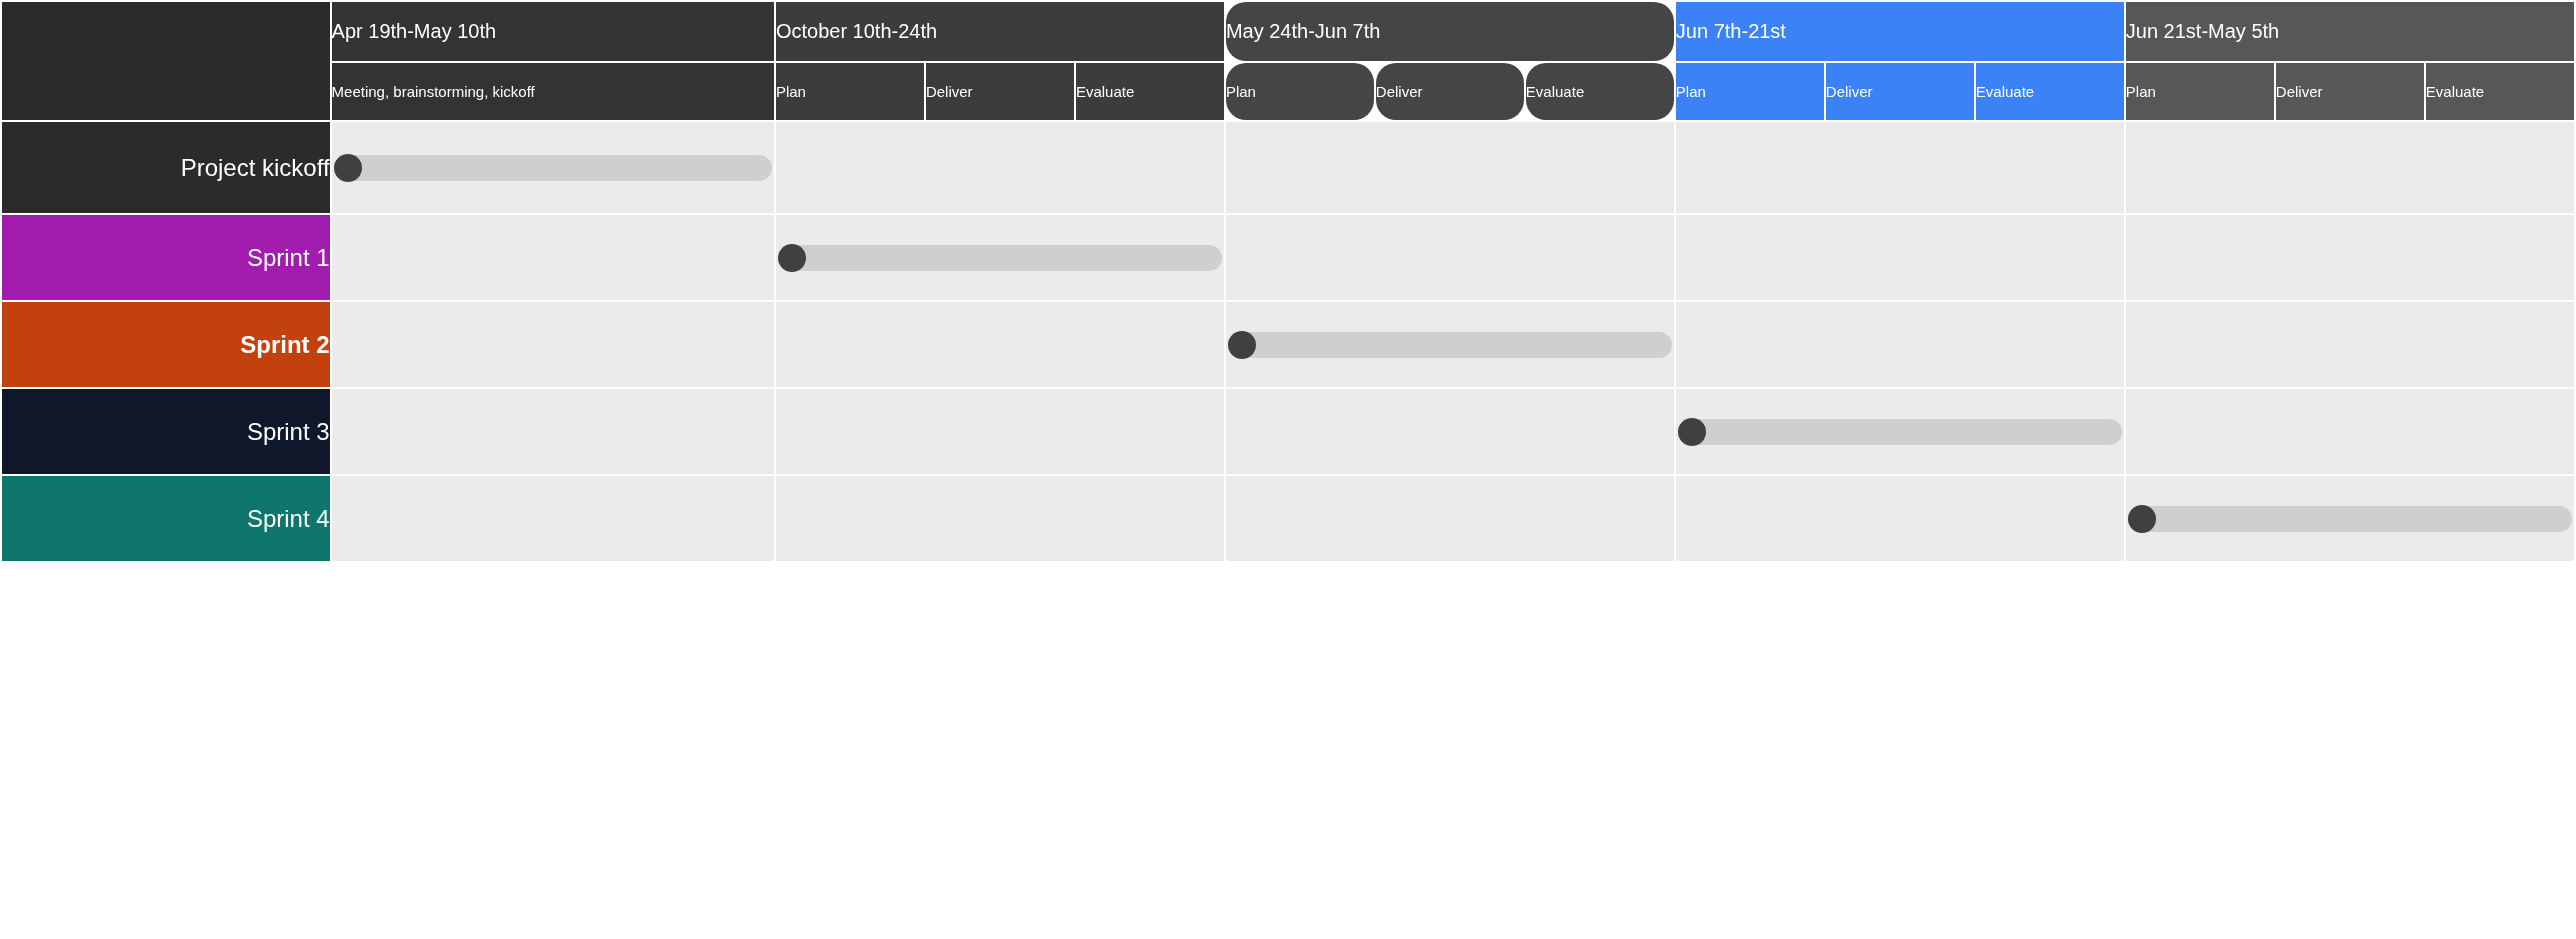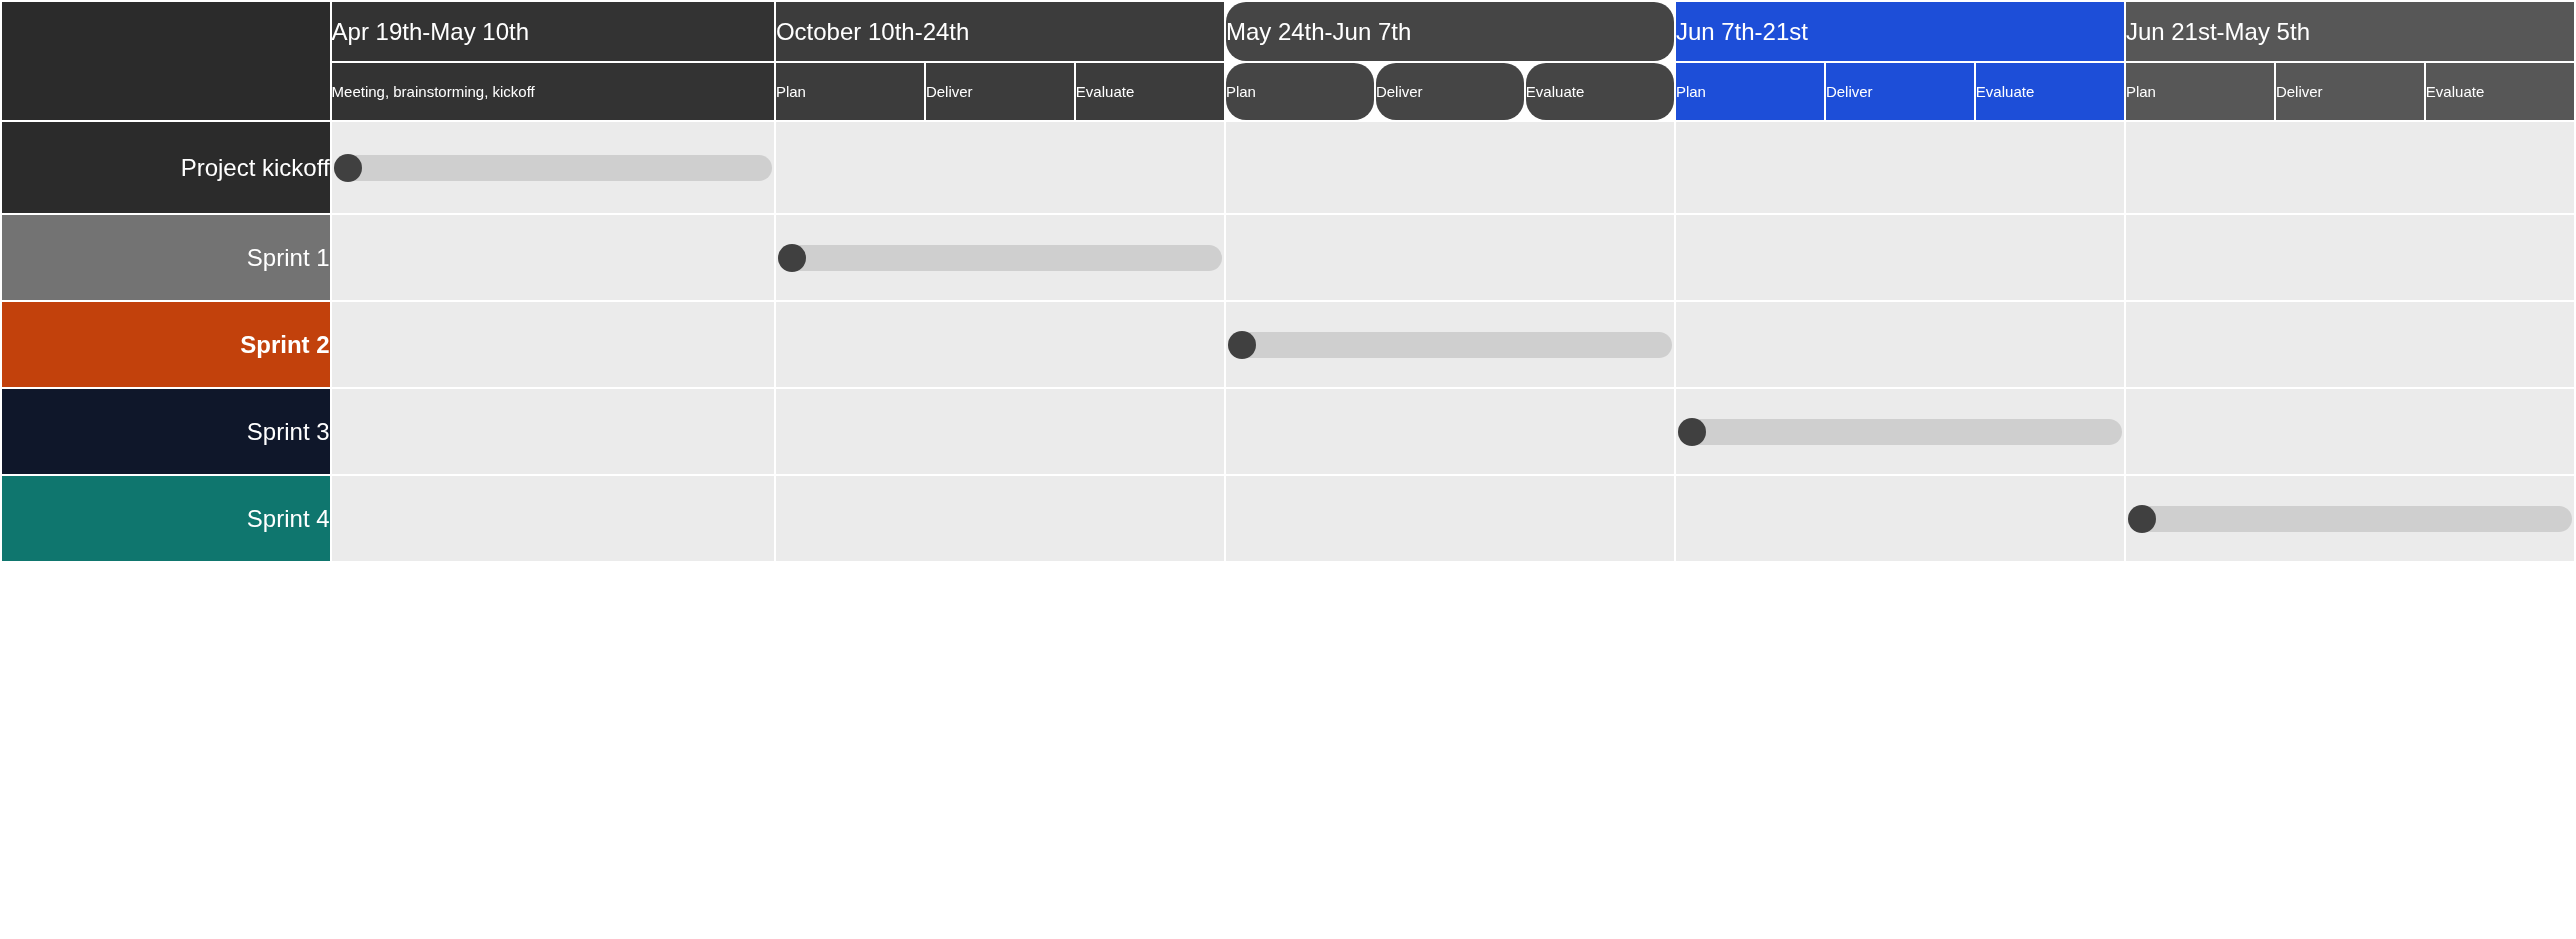--- a/index.html
+++ b/index.html
@@ -35,21 +35,21 @@
     text-align: right;
     padding: 0 24px;
     height: 85px;
     vertical-align: middle;
   }
   .row-head.first { background: #2b2b2b; height: 91px; }
 
   
   .period-head {
     color: #fff;
-    font-size: 24px;
+    font-size: 20px;
     font-weight: 400;
     text-align: left;
     padding: 14px 18px;
     height: 57px;
     vertical-align: middle;
   }
   
   .sub-head {
     color: #fff;
     font-size: 15px;
@@ -95,24 +95,24 @@
     border-radius: 13px;
     margin-left: -24px; 
     position: relative;
     z-index: 1;
   }
 
   
   .shade-0 { background: #333333; }
   .shade-1 { background: #3c3c3c; }
   .shade-2 { background: #454545; border-radius: 20px; }
-  .shade-3 { background: #1d4ed8; margin-top: 24px; }
+  .shade-3 { background: #3b82f6; margin-top: 24px; }
   .shade-4 { background: #575757; }
   .row-shade-0 { background: #2b2b2b; }
-  .row-shade-1 { background: #737373; margin-top: 32px; }
+  .row-shade-1 { background: #a21caf; margin-top: 32px; }
   .row-shade-2 { background: #c2410c; font-weight: bold; }
   .row-shade-3 { background: #0f172a; }
   .row-shade-4 { background: #0f766e; }
 </style>
 </head>
 <body>
 
 <table class="gantt">
   <colgroup id="colgroup">
       <col class="row-head-col">

